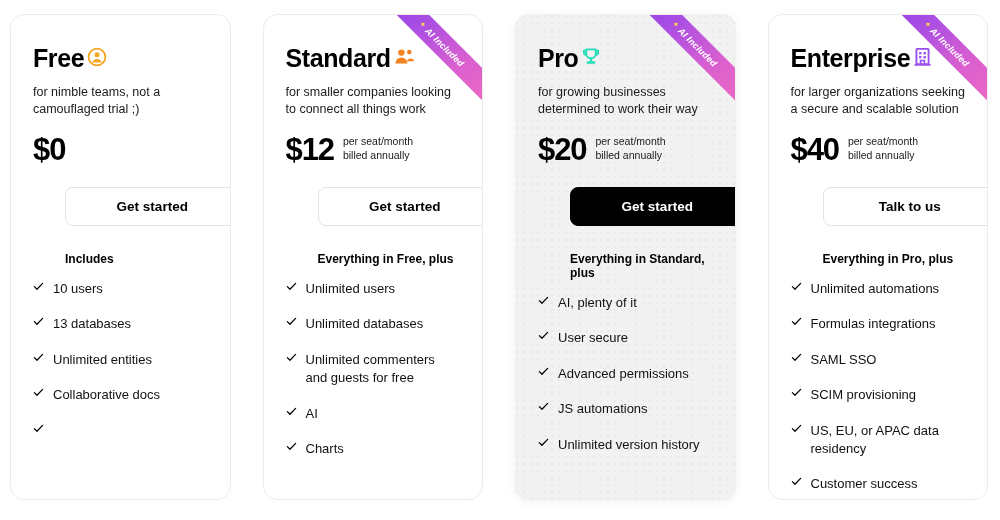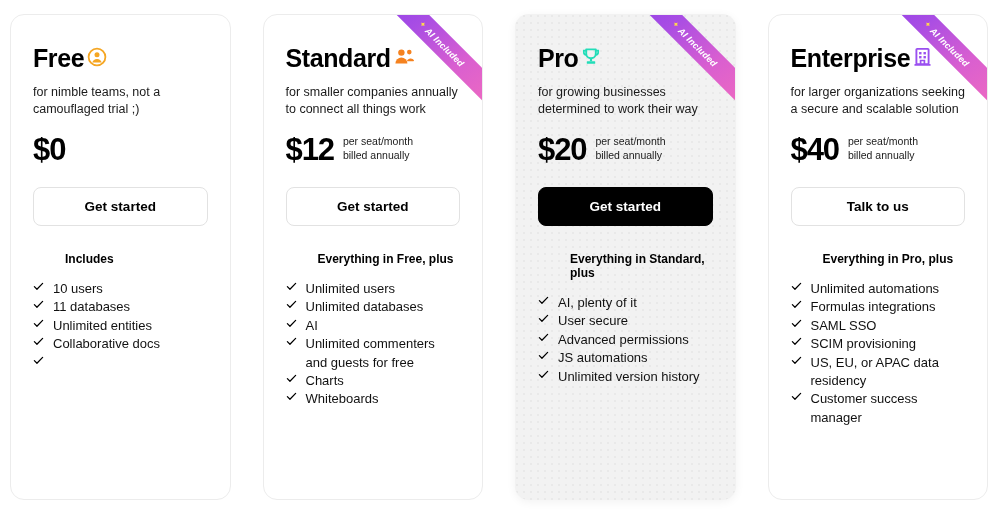--- a/index.html
+++ b/index.html
@@ -133,20 +133,21 @@
     display: block;
     width: 100%;
     padding: 11px 8px;
     border-radius: 8px;
     font-size: 13.5px;
     font-weight: bold;
     text-align: center;
     cursor: pointer;
     font-family: inherit;
     margin-bottom: 26px;
+    margin-left: 32px;
   }
   .cta.outline {
     background: #ffffff;
     border: 1px solid #e2e2e2;
     color: #000000;
   }
   .cta.solid {
     background: #000000;
     border: 1px solid #000000;
     color: #ffffff;
@@ -157,21 +158,21 @@
     font-size: 12px;
     font-weight: bold;
     color: #000000;
     margin-bottom: 14px;
     padding-left: 32px;
   }
   .features {
     list-style: none;
     display: flex;
     flex-direction: column;
-    gap: 0;
+    gap: 17px;
   }
   .feature {
     display: flex;
     align-items: flex-start;
     gap: 9px;
     font-size: 13px;
     line-height: 1.42;
     color: #111111;
   }
   .check {
@@ -212,21 +213,21 @@
             </svg>
           </span>
           <span class="feature-text">10 users</span>
         </li>
         <li class="feature">
           <span class="check">
             <svg width="11" height="11" viewBox="0 0 12 12" fill="none" xmlns="http://www.w3.org/2000/svg">
               <path d="M1.5 6.2 L4.3 9 L10.5 2.6" stroke="#000000" stroke-width="1.35" stroke-linecap="round" stroke-linejoin="round"></path>
             </svg>
           </span>
-          <span class="feature-text">11 databases</span>
+          <span class="feature-text">13 databases</span>
         </li>
         <li class="feature">
           <span class="check">
             <svg width="11" height="11" viewBox="0 0 12 12" fill="none" xmlns="http://www.w3.org/2000/svg">
               <path d="M1.5 6.2 L4.3 9 L10.5 2.6" stroke="#000000" stroke-width="1.35" stroke-linecap="round" stroke-linejoin="round"></path>
             </svg>
           </span>
           <span class="feature-text">Unlimited entities</span>
         </li>
         <li class="feature">
@@ -255,21 +256,21 @@
       </div>
       <div class="plan-head">
         <span class="plan-name">Standard</span>
         <span class="plan-icon"><svg width="21" height="18" viewBox="0 0 21 18">
             <circle cx="7.4" cy="4.6" r="3.2" fill="#f5821f"></circle>
             <path d="M1.4 15.4a6 6 0 0 1 12 0z" fill="#f5821f"></path>
             <circle cx="15.3" cy="4.1" r="2.3" fill="#f5821f"></circle>
             <path d="M12.6 13.3a4.3 4.3 0 0 1 7.5-1.1l-.6 1.1z" fill="#f5821f"></path>
           </svg></span>
       </div>
-      <div class="plan-tagline">for smaller companies annually to connect all things work</div>
+      <div class="plan-tagline">for smaller companies looking to connect all things work</div>
       <div class="price-row">
         <span class="price-amount">$12</span>
         <span class="price-note"><span>per seat/month</span><br><span>billed annually</span></span>
       </div>
       <button class="cta outline">Get started</button>
       <div class="features-title">Everything in Free, plus</div>
       <ul class="features">
         <li class="feature">
           <span class="check">
             <svg width="11" height="11" viewBox="0 0 12 12" fill="none" xmlns="http://www.w3.org/2000/svg">
@@ -285,45 +286,37 @@
             </svg>
           </span>
           <span class="feature-text">Unlimited databases</span>
         </li>
         <li class="feature">
           <span class="check">
             <svg width="11" height="11" viewBox="0 0 12 12" fill="none" xmlns="http://www.w3.org/2000/svg">
               <path d="M1.5 6.2 L4.3 9 L10.5 2.6" stroke="#000000" stroke-width="1.35" stroke-linecap="round" stroke-linejoin="round"></path>
             </svg>
           </span>
+          <span class="feature-text">Unlimited commenters and guests for free</span>
+        </li>
+        <li class="feature">
+          <span class="check">
+            <svg width="11" height="11" viewBox="0 0 12 12" fill="none" xmlns="http://www.w3.org/2000/svg">
+              <path d="M1.5 6.2 L4.3 9 L10.5 2.6" stroke="#000000" stroke-width="1.35" stroke-linecap="round" stroke-linejoin="round"></path>
+            </svg>
+          </span>
           <span class="feature-text">AI</span>
         </li>
         <li class="feature">
           <span class="check">
             <svg width="11" height="11" viewBox="0 0 12 12" fill="none" xmlns="http://www.w3.org/2000/svg">
               <path d="M1.5 6.2 L4.3 9 L10.5 2.6" stroke="#000000" stroke-width="1.35" stroke-linecap="round" stroke-linejoin="round"></path>
             </svg>
           </span>
-          <span class="feature-text">Unlimited commenters and guests for free</span>
-        </li>
-        <li class="feature">
-          <span class="check">
-            <svg width="11" height="11" viewBox="0 0 12 12" fill="none" xmlns="http://www.w3.org/2000/svg">
-              <path d="M1.5 6.2 L4.3 9 L10.5 2.6" stroke="#000000" stroke-width="1.35" stroke-linecap="round" stroke-linejoin="round"></path>
-            </svg>
-          </span>
           <span class="feature-text">Charts</span>
-        </li>
-        <li class="feature">
-          <span class="check">
-            <svg width="11" height="11" viewBox="0 0 12 12" fill="none" xmlns="http://www.w3.org/2000/svg">
-              <path d="M1.5 6.2 L4.3 9 L10.5 2.6" stroke="#000000" stroke-width="1.35" stroke-linecap="round" stroke-linejoin="round"></path>
-            </svg>
-          </span>
-          <span class="feature-text">Whiteboards</span>
         </li>
       </ul>
     </div>
     <div class="card highlight">
       <div class="ribbon">
         <div class="ribbon-band">
           <span class="ribbon-sparkle">✦</span>
           <span class="ribbon-text">AI Included</span>
         </div>
       </div>

